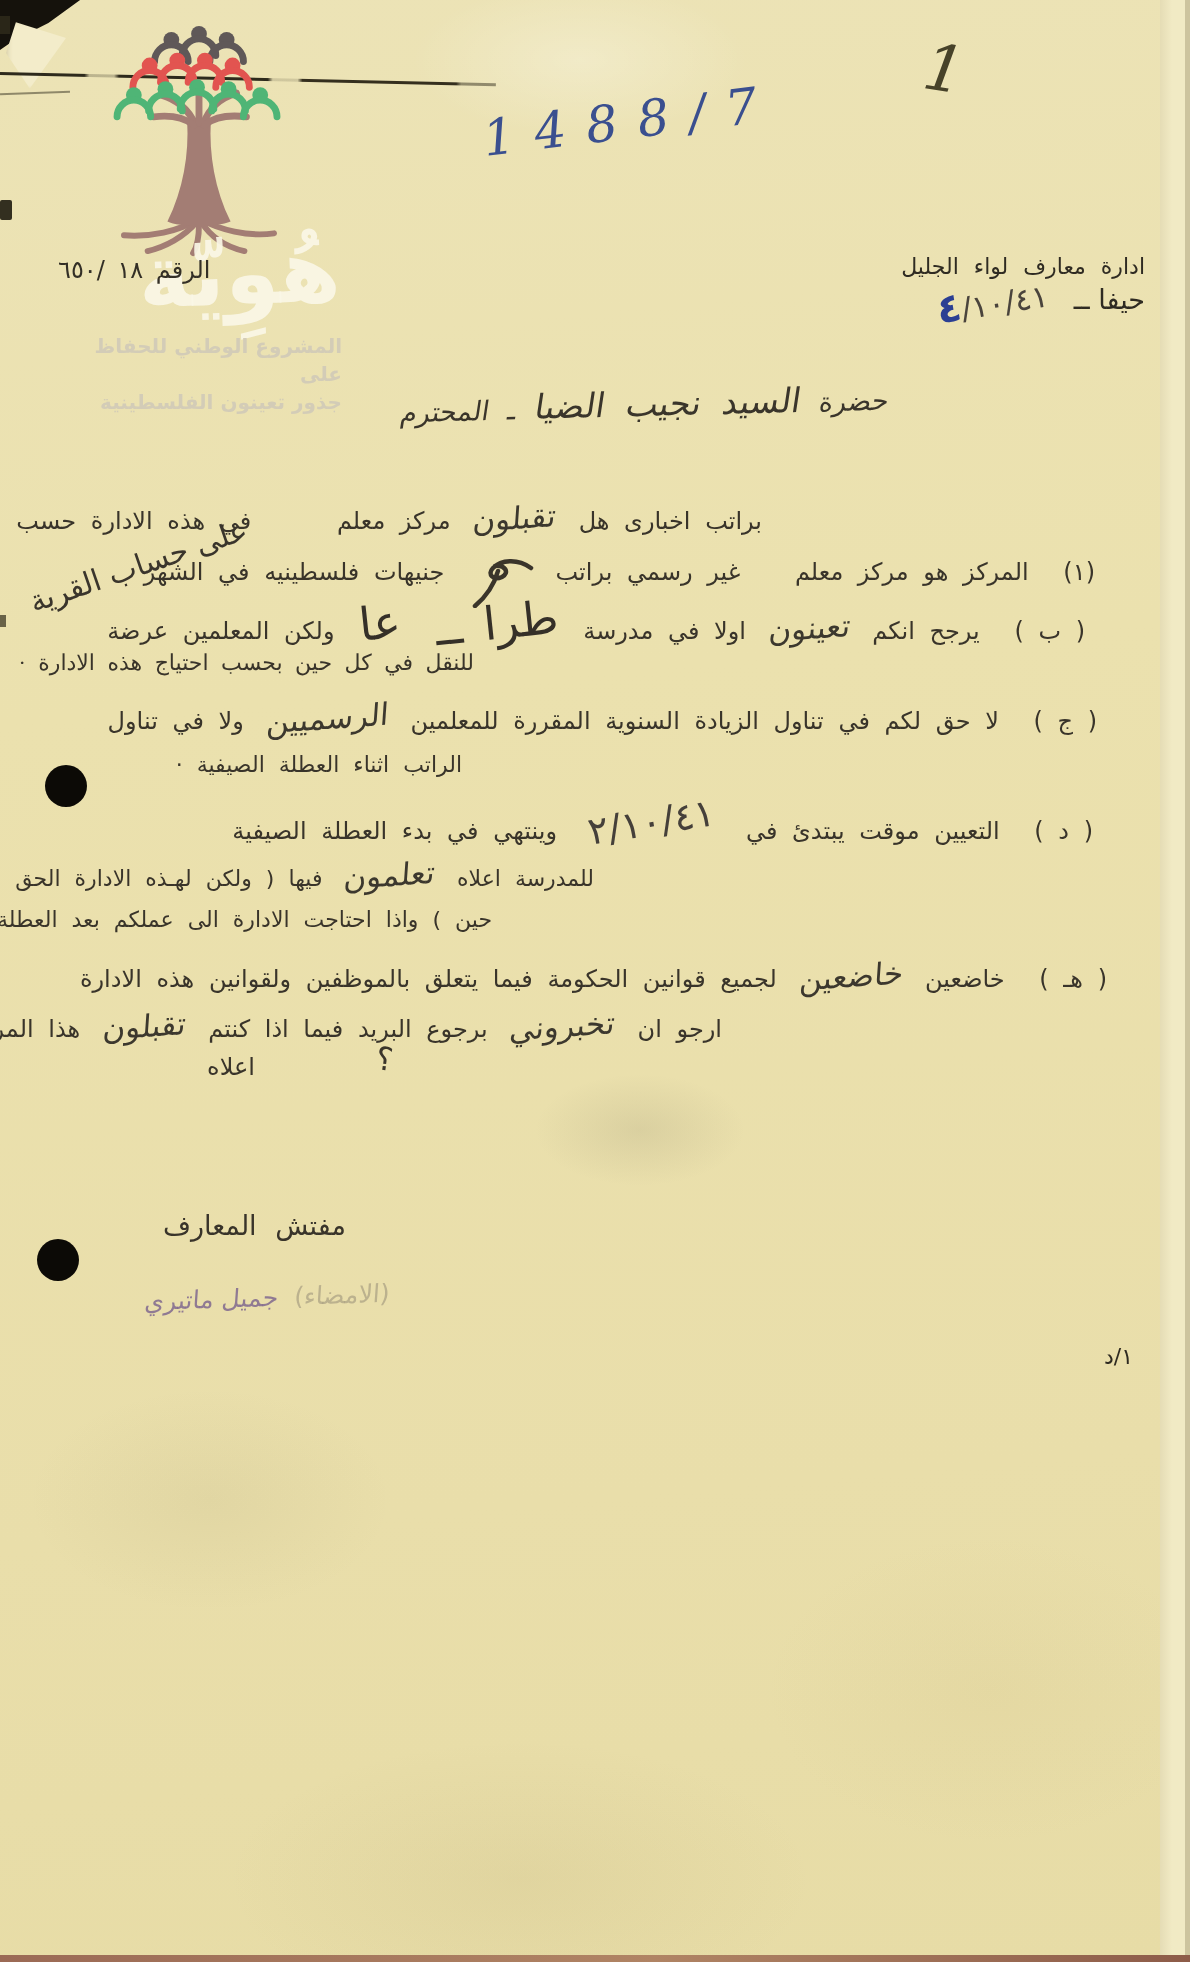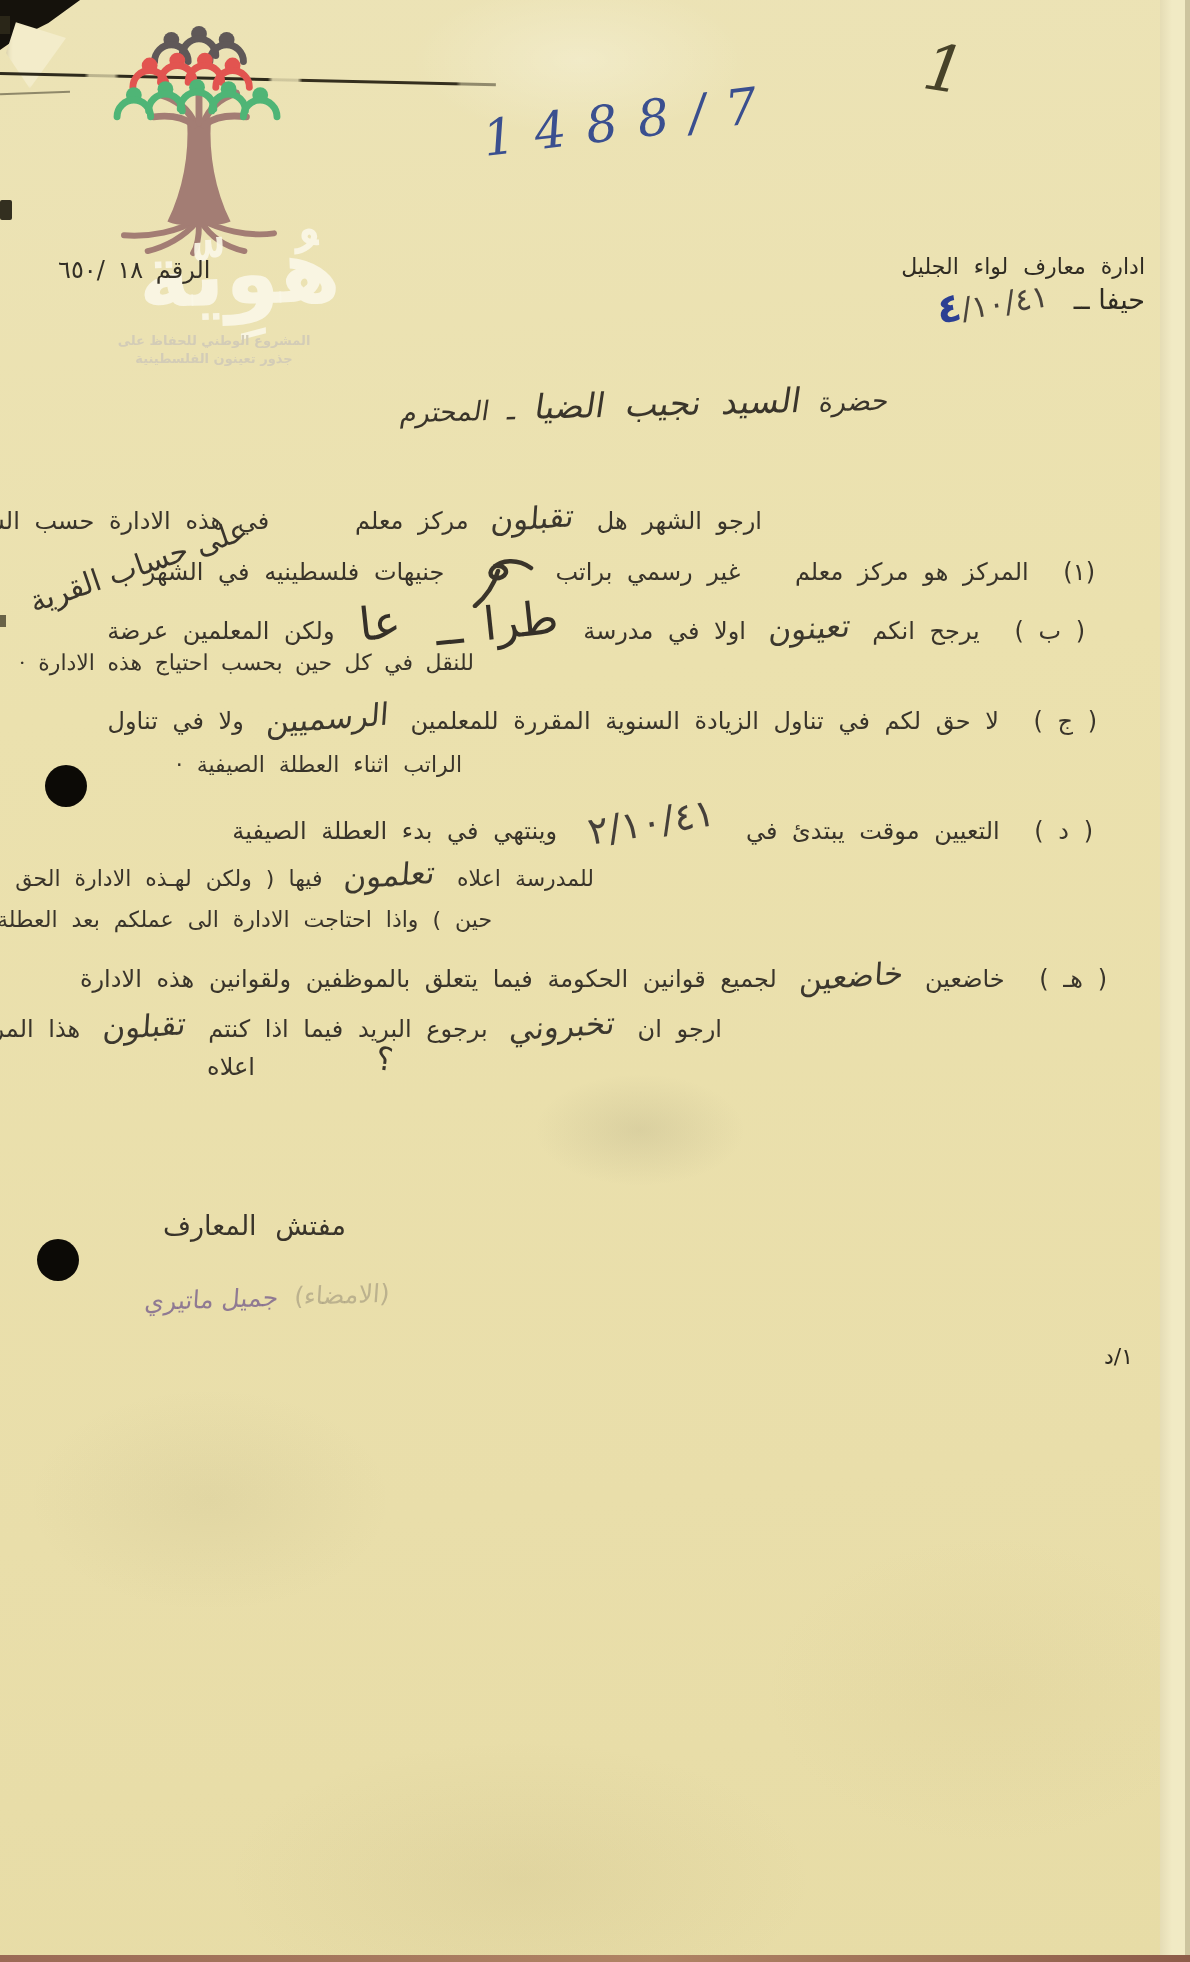--- a/index.html
+++ b/index.html
@@ -41,21 +41,21 @@
   .date-day{color:#2b3f93;font-size:40px;font-weight:bold;}
   .ref{top:256px;left:58px;font-size:24px;color:#332f26;word-spacing:5px;white-space:nowrap;}
   .file-no{top:92px;left:482px;font-size:50px;color:#3a4f8f;
            font-family:"DejaVu Serif",serif;font-style:italic;letter-spacing:20px;
            transform:rotate(-7deg);white-space:nowrap;}
   .page-no{top:32px;left:924px;font-size:64px;color:#474229;
            font-family:"DejaVu Serif",serif;font-style:italic;transform:rotate(9deg);}
   
   .wm-word{top:222px;left:138px;font-size:88px;font-weight:bold;
            color:rgba(250,246,230,.92);transform:rotate(-2deg);white-space:nowrap;}
-  .org{top:332px;left:86px;width:256px;text-align:center;font-size:13px;
+  .org{top:332px;left:86px;width:256px;text-align:right;font-size:20px;
        font-weight:bold;color:#d3ccb7;line-height:1.4;}
   
   .sig-title{top:1210px;left:163px;font-size:27px;color:#39342a;word-spacing:10px;white-space:nowrap;}
   .sig-name{top:1283px;left:145px;font-size:25px;white-space:nowrap;transform:skewX(-6deg) rotate(-2deg);}
   .sig-prefix{color:rgba(150,140,118,.55);margin-left:8px;}
   .sig-n{color:rgba(118,94,140,.78);}
   .bottom-code{top:1344px;left:1104px;font-size:22px;color:#2e2a20;}
   .closing-end{top:1053px;right:935px;}
   .closing-mark{position:absolute;top:1040px;left:376px;font-size:32px;color:#3a352b;transform:rotate(8deg);}
   
@@ -161,21 +161,21 @@
     <span>حيفا ــ</span><span class="date-hw"><span class="date-day">٤</span><span>/١٠/٤١</span></span>
   </div>
 
   <div class="line greeting script">
     <span>حضرة</span>
     <span class="name">السيد نجيب الضيا</span>
     <span>ـ المحترم</span>
   </div>
 
   <div class="line" style="top:500px;right:428px;">
-    <span>ارجو الشهر هل</span>
+    <span>براتب اخبارى هل</span>
     <span class="hw">تقبلون</span>
     <span class="g55">مركز معلم</span>
     <span>في هذه الادارة حسب الشروط الآتية ــ</span>
   </div>
 
   <div class="line" style="top:552px;right:95px;">
     <span class="lbl">(١)</span>
     <span class="g40">المركز هو مركز معلم</span>
     <span>غير رسمي براتب</span>
     <svg class="scribble" width="70" height="56" viewBox="0 0 70 56">

